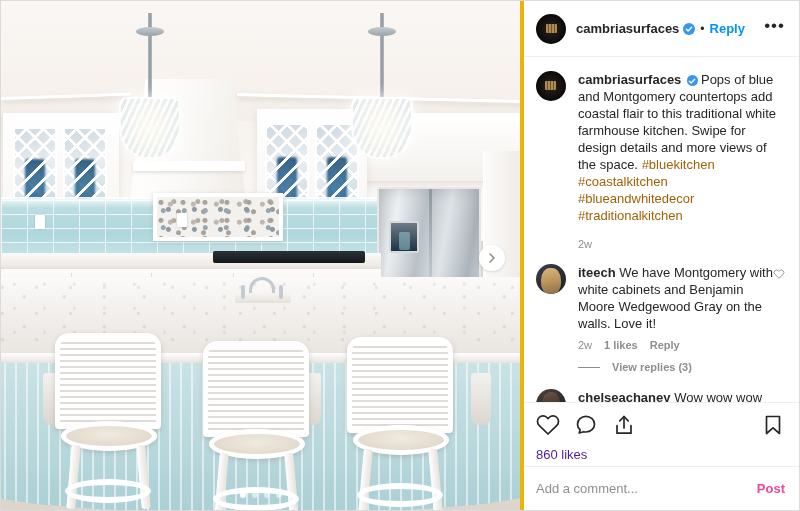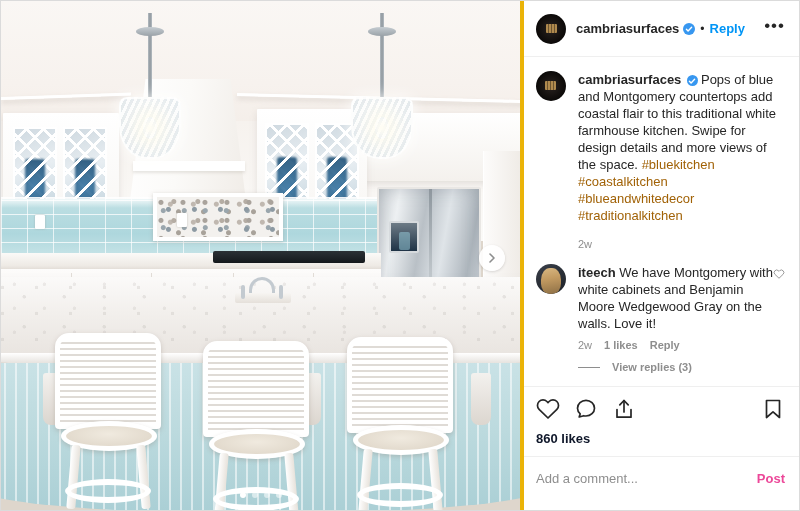--- a/index.html
+++ b/index.html
@@ -462,31 +462,31 @@
   .side-actions {
     border-top: 1px solid #efefef;
     padding: 8px 14px 0 12px;
     flex: none;
     background: #fff;
   }
   .act-row { display: flex; align-items: center; gap: 14px; padding: 2px 0 4px; }
   .act-row .sp { margin-left: auto; }
   .icon-btn { cursor: pointer; display: block; }
   .likes {
-    font-size: 13px; font-weight: bold; color: #0f172a; padding: 2px 0 0; cursor: pointer;
+    font-size: 13px; font-weight: normal; color: #4c1d95; padding: 2px 0 0; cursor: pointer;
   }
   .date {
     font-size: 10px; color: #8e8e8e; letter-spacing: .2px; padding: 7px 0 12px;
     text-transform: uppercase;
   }
   .add-row {
     display: flex; align-items: center;
     border-top: 1px solid #efefef;
-    margin: 10px -14px 0 -12px;
-    padding: 14px 14px 24px 12px;
+    margin: 4px -14px 0 -12px;
+    padding: 14px 14px 14px 12px;
   }
   .add-input {
     flex: 1 1 auto; border: none; outline: none;
     font-size: 13px; color: #262626;
     font-family: "Liberation Sans", sans-serif;
     background: transparent;
   }
   .add-input::placeholder { color: #8e8e8e; }
   .post-btn {
     font-size: 13px; font-weight: bold; color: #ec4899; cursor: pointer; flex: none;

